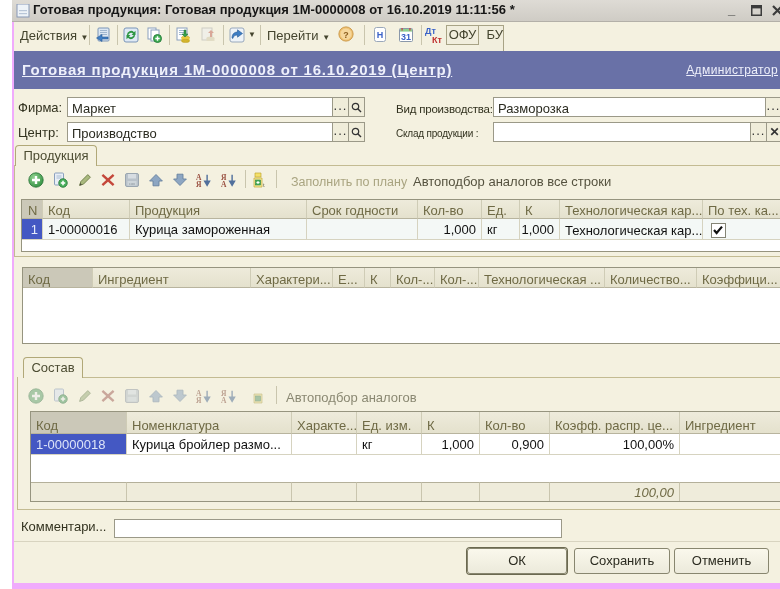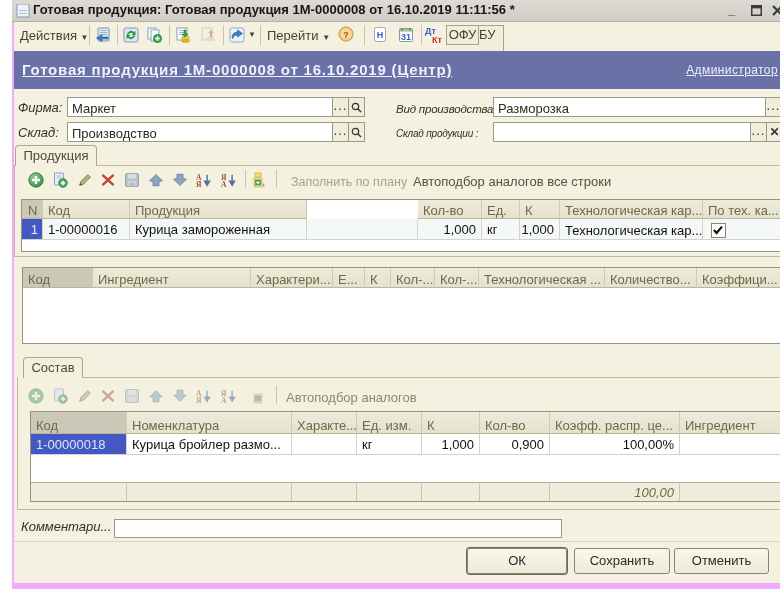--- a/index.html
+++ b/index.html
@@ -10,21 +10,21 @@
   #titletext { position:absolute; left:21px; top:2px; font-size:13px; font-weight:bold; color:#161616; white-space:nowrap; }
   #content { position:absolute; left:2px; top:22px; width:774px; height:561px; background:#f4f1e0; }
   .abs { position:absolute; }
   .sep { position:absolute; width:1px; background:#c9c5ad; }
   .tbtext { color:#44442e; font-size:13px;text-align:center; }
   
   #band { position:absolute; left:0px; top:29px; width:774px; height:38px; background:#6971a7; }
   
   .inp { position:absolute; background:#fff; border:1px solid #9b9988; }
   .mbtn { position:absolute; background:#f0edda; border:1px solid #9b9988; text-align:center; color:#333; }
-  .lbl { position:absolute; white-space:nowrap; color:#32321f;font-style:italic; }
+  .lbl { position:absolute; white-space:nowrap; color:#32321f; }
   
   .tab { position:absolute; background:#f4f1e0; border:1px solid #b1a878; border-bottom:none; border-radius:4px 4px 0 0; text-align:center; color:#4c4c32; }
   .panelline { position:absolute; background:#c3bb92; }
   
   .tbl { position:absolute; background:#fff; border:1px solid #96947f; }
   .th { position:absolute; background:linear-gradient(#eeebdb,#e4e1cd); border-right:1px solid #cfccb6; border-bottom:1px solid #b8b49e; color:#6f6a45; overflow:hidden; white-space:nowrap; }
   .thd { background:#cbc8b8; }
   .td { position:absolute; border-right:1px solid #d6d3c0; border-bottom:1px solid #d6d3c0; overflow:hidden; white-space:nowrap; color:#111; }
   .num { text-align:right; }
   .ftr { position:absolute; background:#efecdb; border-right:1px solid #c9c5ae; border-top:1px solid #b4b09a; color:#6f6a45;font-style:italic; }
@@ -124,41 +124,41 @@
           <rect x="3.4" y="1" width="1.4" height="2.6" fill="#c05050"></rect>
           <rect x="11.2" y="1" width="1.4" height="2.6" fill="#c05050"></rect>
           <text x="8" y="13" font-size="9" font-weight="bold" text-anchor="middle" fill="#3a62c8" font-family="Liberation Sans">31</text>
         </svg>
       <div class="sep" style="left:407px;top:3px;height:20px"></div>
 
       <div class="abs" style="left:411px;top:4px;font-size:9px;font-weight:bold;color:#3a62c8">Дт</div>
       <div class="abs" style="left:418px;top:13px;font-size:9px;font-weight:bold;color:#c03030">Кт</div>
 
       <div class="abs" style="left:432px;top:3px;width:33px;height:20px;border:1px solid #a8a385;background:#f1eedd;text-align:center;line-height:18px;color:#44442e">ОФУ</div>
-      <div class="abs" style="left:465px;top:3px;width:25px;height:36px;border:1px solid #a8a385;border-left:none;background:#f1eedd;text-align:left;line-height:18px;color:#44442e">БУ</div>
+      <div class="abs" style="left:465px;top:3px;width:25px;height:36px;border:1px solid #a8a385;border-left:none;background:#f1eedd;text-align:right;line-height:18px;color:#44442e">БУ</div>
     </div>
 
     <div id="band">
       <div class="abs" style="left:8px;top:10px;font-size:15px;font-weight:bold;letter-spacing:0.8px;color:#eef0fb;text-decoration:underline;white-space:nowrap">Готовая продукция 1М-0000008 от 16.10.2019 (Центр)</div>
       <div class="abs" style="right:10px;top:12px;font-size:12px;letter-spacing:0.4px;color:#eef0fb;text-decoration:underline">Администратор</div>
     </div>
 
     <div id="fields">
       <div class="lbl" style="left:4px;top:78px">Фирма:</div>
       <div class="inp" style="left:53px;top:75px;width:266px;height:20px;padding:3px 4px">Маркет</div>
       <div class="mbtn" style="left:318px;top:75px;width:17px;height:20px;line-height:16px;letter-spacing:1px">...</div>
       <div class="mbtn" style="left:334px;top:75px;width:17px;height:20px"><svg width="11" height="11" style="margin-top:4px" viewBox="0 0 11 11">
             <circle cx="4.5" cy="4.5" r="3.2" fill="none" stroke="#333" stroke-width="1.2"></circle>
             <path d="M7 7 L10 10" stroke="#333" stroke-width="1.4"></path>
           </svg></div>
       <div class="lbl" style="left:382px;top:81px;font-size:11.5px;letter-spacing:-0.2px">Вид производства:</div>
       <div class="inp" style="left:479px;top:75px;width:273px;height:20px;padding:3px 4px">Разморозка</div>
       <div class="mbtn" style="left:751px;top:75px;width:17px;height:20px;line-height:16px;letter-spacing:1px">...</div>
 
-      <div class="lbl" style="left:4px;top:103px">Склад:</div>
+      <div class="lbl" style="left:4px;top:103px">Центр:</div>
       <div class="inp" style="left:53px;top:100px;width:266px;height:20px;padding:3px 4px">Производство</div>
       <div class="mbtn" style="left:318px;top:100px;width:17px;height:20px;line-height:16px;letter-spacing:1px">...</div>
       <div class="mbtn" style="left:334px;top:100px;width:17px;height:20px"><svg width="11" height="11" style="margin-top:4px" viewBox="0 0 11 11">
             <circle cx="4.5" cy="4.5" r="3.2" fill="none" stroke="#333" stroke-width="1.2"></circle>
             <path d="M7 7 L10 10" stroke="#333" stroke-width="1.4"></path>
           </svg></div>
       <div class="lbl" style="left:382px;top:106px;font-size:10px;letter-spacing:-0.2px">Склад продукции :</div>
       <div class="inp" style="left:479px;top:100px;width:258px;height:20px"></div>
       <div class="mbtn" style="left:736px;top:100px;width:17px;height:20px;line-height:16px;letter-spacing:1px">...</div>
       <div class="mbtn" style="left:752px;top:100px;width:17px;height:20px;font-weight:bold;line-height:18px;font-size:12px">✕</div>
@@ -228,20 +228,21 @@
           </svg>
       </div>
       <div class="abs" style="left:277px;top:153px;color:#a9a480;font-size:12.5px">Заполнить по плану</div>
       <div class="abs" style="left:399px;top:152px;color:#55523f">Автоподбор аналогов все строки</div>
       <div class="sep" style="left:262px;top:148px;height:18px"></div>
 
       <div class="tbl" style="left:7px;top:177px;width:766px;height:53px">
         <div class="th thd" style="left:0;top:0;width:21px;height:19px;padding:3px 0 0 6px">N</div>
         <div class="th" style="left:21px;top:0;width:87px;height:19px;padding:3px 0 0 5px">Код</div>
         <div class="th" style="left:108px;top:0;width:177px;height:19px;padding:3px 0 0 5px">Продукция</div>
+        <div class="th" style="left:285px;top:0;width:111px;height:19px;padding:3px 0 0 5px">Срок годности</div>
         <div class="th" style="left:396px;top:0;width:64px;height:19px;padding:3px 0 0 5px">Кол-во</div>
         <div class="th" style="left:460px;top:0;width:38px;height:19px;padding:3px 0 0 5px">Ед.</div>
         <div class="th" style="left:498px;top:0;width:40px;height:19px;padding:3px 0 0 5px">К</div>
         <div class="th" style="left:538px;top:0;width:143px;height:19px;padding:3px 0 0 5px">Технологическая кар...</div>
         <div class="th" style="left:681px;top:0;width:83px;height:19px;padding:3px 0 0 5px;border-right:none">По тех. ка...</div>
         <div class="td" style="left:0;top:19px;width:21px;height:21px;background:#4458c3;color:#e6ebfa;text-align:right;padding:3px 4px 0 0">1</div>
         <div class="td" style="left:21px;top:19px;width:87px;height:21px;background:#f4f8f6;padding:3px 8px 0 5px">1-00000016</div>
         <div class="td" style="left:108px;top:19px;width:177px;height:21px;background:#f4f8f6;padding:3px 0 0 5px">Курица замороженная</div>
         <div class="td" style="left:285px;top:19px;width:111px;height:21px;background:#f4f8f6"></div>
         <div class="td num" style="left:396px;top:19px;width:64px;height:21px;background:#f4f8f6;padding:3px 5px 0 0">1,000</div>

